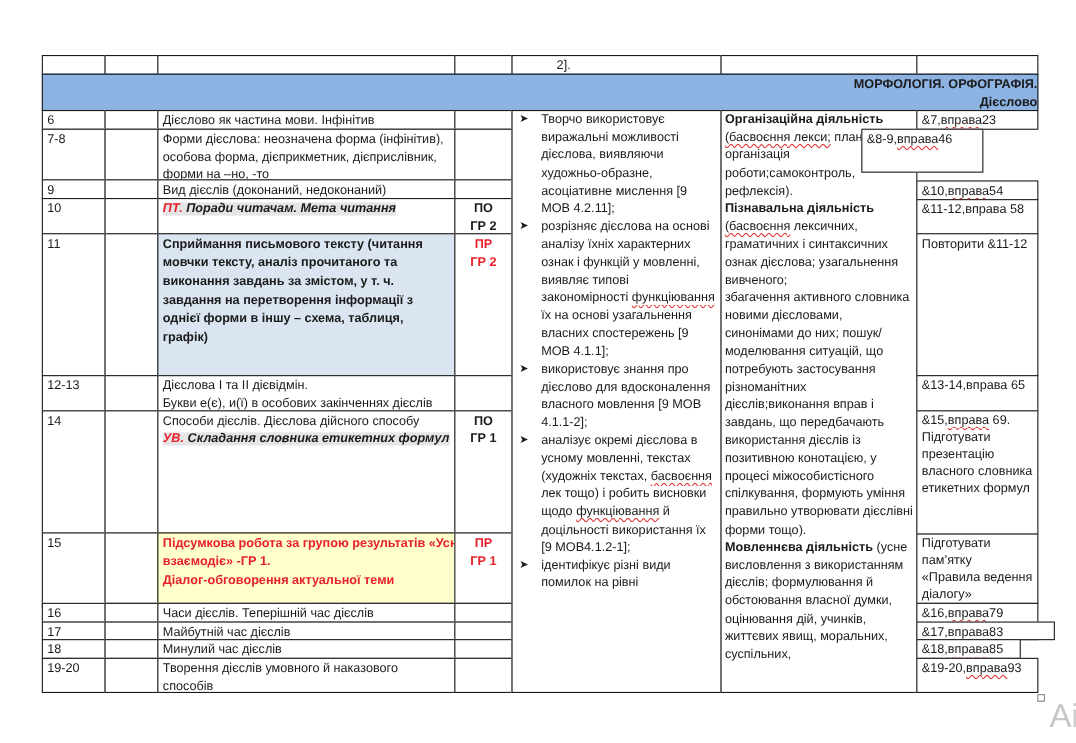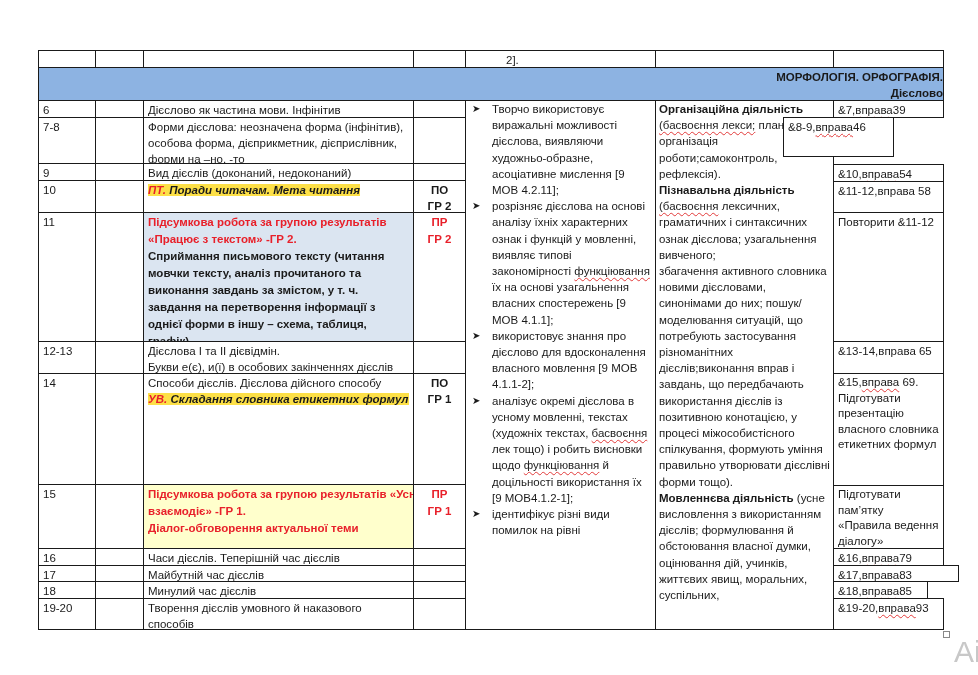--- a/index.html
+++ b/index.html
@@ -11,21 +11,21 @@
   .cell {
     position: absolute; box-sizing: border-box; border: 1px solid #1a1a1a;
     padding: 1px 4px; line-height: 16px; overflow: hidden; background: #fff;
   }
   .band {
     position: absolute; box-sizing: border-box; left: 38px; top: 67px; width: 906px; height: 34px;
     background: #8db3e2; border: 1px solid #1a1a1a; text-align: right; font-weight: bold; line-height: 16px; padding-top: 1px;
   }
   .bold { font-weight: bold; }
   .red { color: #e8202a; }
-  .hl-yellow { background: #fde047; text-align: center; }
+  .hl-yellow { background: #e5e5e5; text-align: center; }
   .bg-blue { background: #dbe5f1; }
   .bg-cream { background: #ffffcc; }
   .italic { font-style: italic; }
   .center { text-align: center; }
   .squiggle { text-decoration: underline wavy #e23a3a; text-decoration-thickness: 1px; text-underline-offset: 2px; }
   ul.bullets { list-style: none; margin: 0; padding: 0; }
   ul.bullets li { position: relative; padding-left: 26px; }
   ul.bullets li .arrow { position: absolute; left: 6px; top: 0; font-size: 10px; }
   .handle { position: absolute; left: 943px; top: 631px; width: 5px; height: 5px; border: 1px solid #888; background: #fff; }
   .faded { position: absolute; left: 954px; top: 632px; font-size: 30px; color: #c8c8c8; font-family: "Liberation Sans", sans-serif; line-height: 40px; }
@@ -69,21 +69,20 @@
     <span class="hl-yellow bold italic"><span class="red">ПТ.</span><span> Поради читачам.  Мета  читання</span></span>
   </div>
   <div class="cell center bold" style="left:413px;top:180px;width:53px;height:33px;">
       <div>ПО</div>
       <div>ГР 2</div>
     </div>
 
   <div class="cell" style="left:38px;top:212px;width:58px;height:130px;"><span>11</span></div>
   <div class="cell" style="left:95px;top:212px;width:49px;height:130px;"></div>
   <div class="cell bg-blue bold" style="left:143px;top:212px;width:271px;height:130px;">
-    <div class="red" style="line-height:17px;">Підсумкова  робота за групою результатів «Працює з текстом» -ГР 2.</div>
     <div style="line-height:17px;">Сприймання письмового  тексту (читання мовчки  тексту, аналіз  прочитаного та виконання  завдань за змістом, у т. ч. завдання на перетворення інформації з однієї форми в іншу  – схема, таблиця, графік)</div>
   </div>
   <div class="cell center bold red" style="left:413px;top:212px;width:53px;height:130px;line-height:17px;">
       <div>ПР</div>
       <div>ГР 2</div>
     </div>
 
   <div class="cell" style="left:38px;top:341px;width:58px;height:33px;"><span>12-13</span></div>
   <div class="cell" style="left:95px;top:341px;width:49px;height:33px;"></div>
   <div class="cell" style="left:143px;top:341px;width:271px;height:33px;">
@@ -146,21 +145,21 @@
 
   <div class="cell" style="left:655px;top:100px;width:179px;height:530px;padding:0 3px;line-height:16.2px;">
     <span class="bold">Організаційна діяльність</span><br>
     <span class="squiggle">(басвоєння лекси;</span><span> планування; організація роботи;самоконтроль, рефлексія).</span><br>
     <span class="bold">Пізнавальна  діяльність</span><br>
     <span class="squiggle">(басвоєння</span><span> лексичних, граматичних і синтаксичних ознак дієслова; узагальнення вивченого;</span><br>
     <span>збагачення активного словника новими дієсловами, синонімами до них; пошук/моделювання ситуацій, що потребують застосування різноманітних дієслів;виконання вправ і завдань,  що передбачають використання дієслів із позитивною конотацією,  у процесі міжособистісного спілкування, формують уміння правильно утворювати  дієслівні форми тощо).</span><br>
     <span class="bold">Мовленнєва діяльність</span><span> (усне висловлення з використанням дієслів; формулювання й обстоювання власної думки, оцінювання дій, учинків, життєвих явищ, моральних, суспільних,</span>
   </div>
 
-  <div class="cell" style="left:833px;top:100px;width:111px;height:18px;"><span>&amp;7,</span><span class="squiggle">вправа</span><span>39</span></div>
+  <div class="cell" style="left:833px;top:100px;width:111px;height:18px;"><span>&amp;7,</span><span class="squiggle">вправа</span><span>23</span></div>
   <div class="cell" style="left:783px;top:117px;width:111px;height:40px;"><span>&amp;8-9,</span><span class="squiggle">вправа</span><span>46</span></div>
   <div class="cell" style="left:833px;top:164px;width:111px;height:18px;"><span>&amp;10,</span><span class="squiggle">вправа</span><span>54</span></div>
   <div class="cell" style="left:833px;top:181px;width:111px;height:32px;"><span>&amp;11-12,вправа 58</span></div>
   <div class="cell" style="left:833px;top:212px;width:111px;height:130px;"><span>Повторити &amp;11-12</span></div>
   <div class="cell" style="left:833px;top:341px;width:111px;height:33px;"><span>&amp;13-14,вправа 65</span></div>
   <div class="cell" style="left:833px;top:373px;width:111px;height:113px;line-height:15.5px;"><span>&amp;15,</span><span class="squiggle">вправа</span><span> 69. Підготувати презентацію власного словника етикетних формул</span></div>
   <div class="cell" style="left:833px;top:485px;width:111px;height:64px;line-height:15.5px;"><span>Підготувати пам’ятку «Правила ведення діалогу»</span></div>
   <div class="cell" style="left:833px;top:548px;width:111px;height:34px;"><span>&amp;16,</span><span class="squiggle">вправа</span><span>79</span></div>
   <div class="cell" style="left:833px;top:565px;width:126px;height:17px;"><span>&amp;17,</span><span class="squiggle">вправа</span><span>83</span></div>
   <div class="cell" style="left:833px;top:581px;width:95px;height:18px;"><span>&amp;18,</span><span class="squiggle">вправа</span><span>85</span></div>

